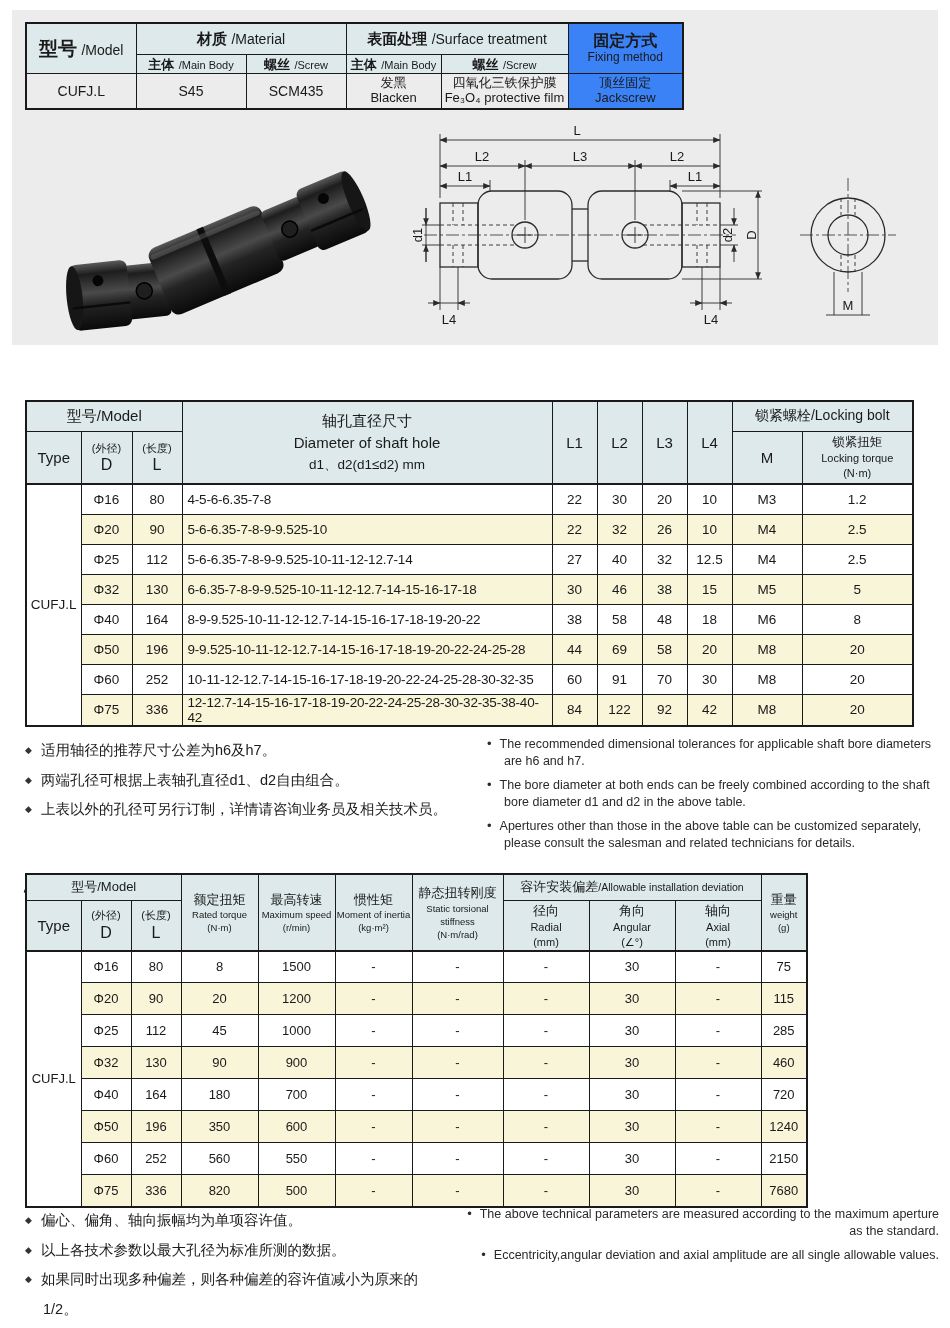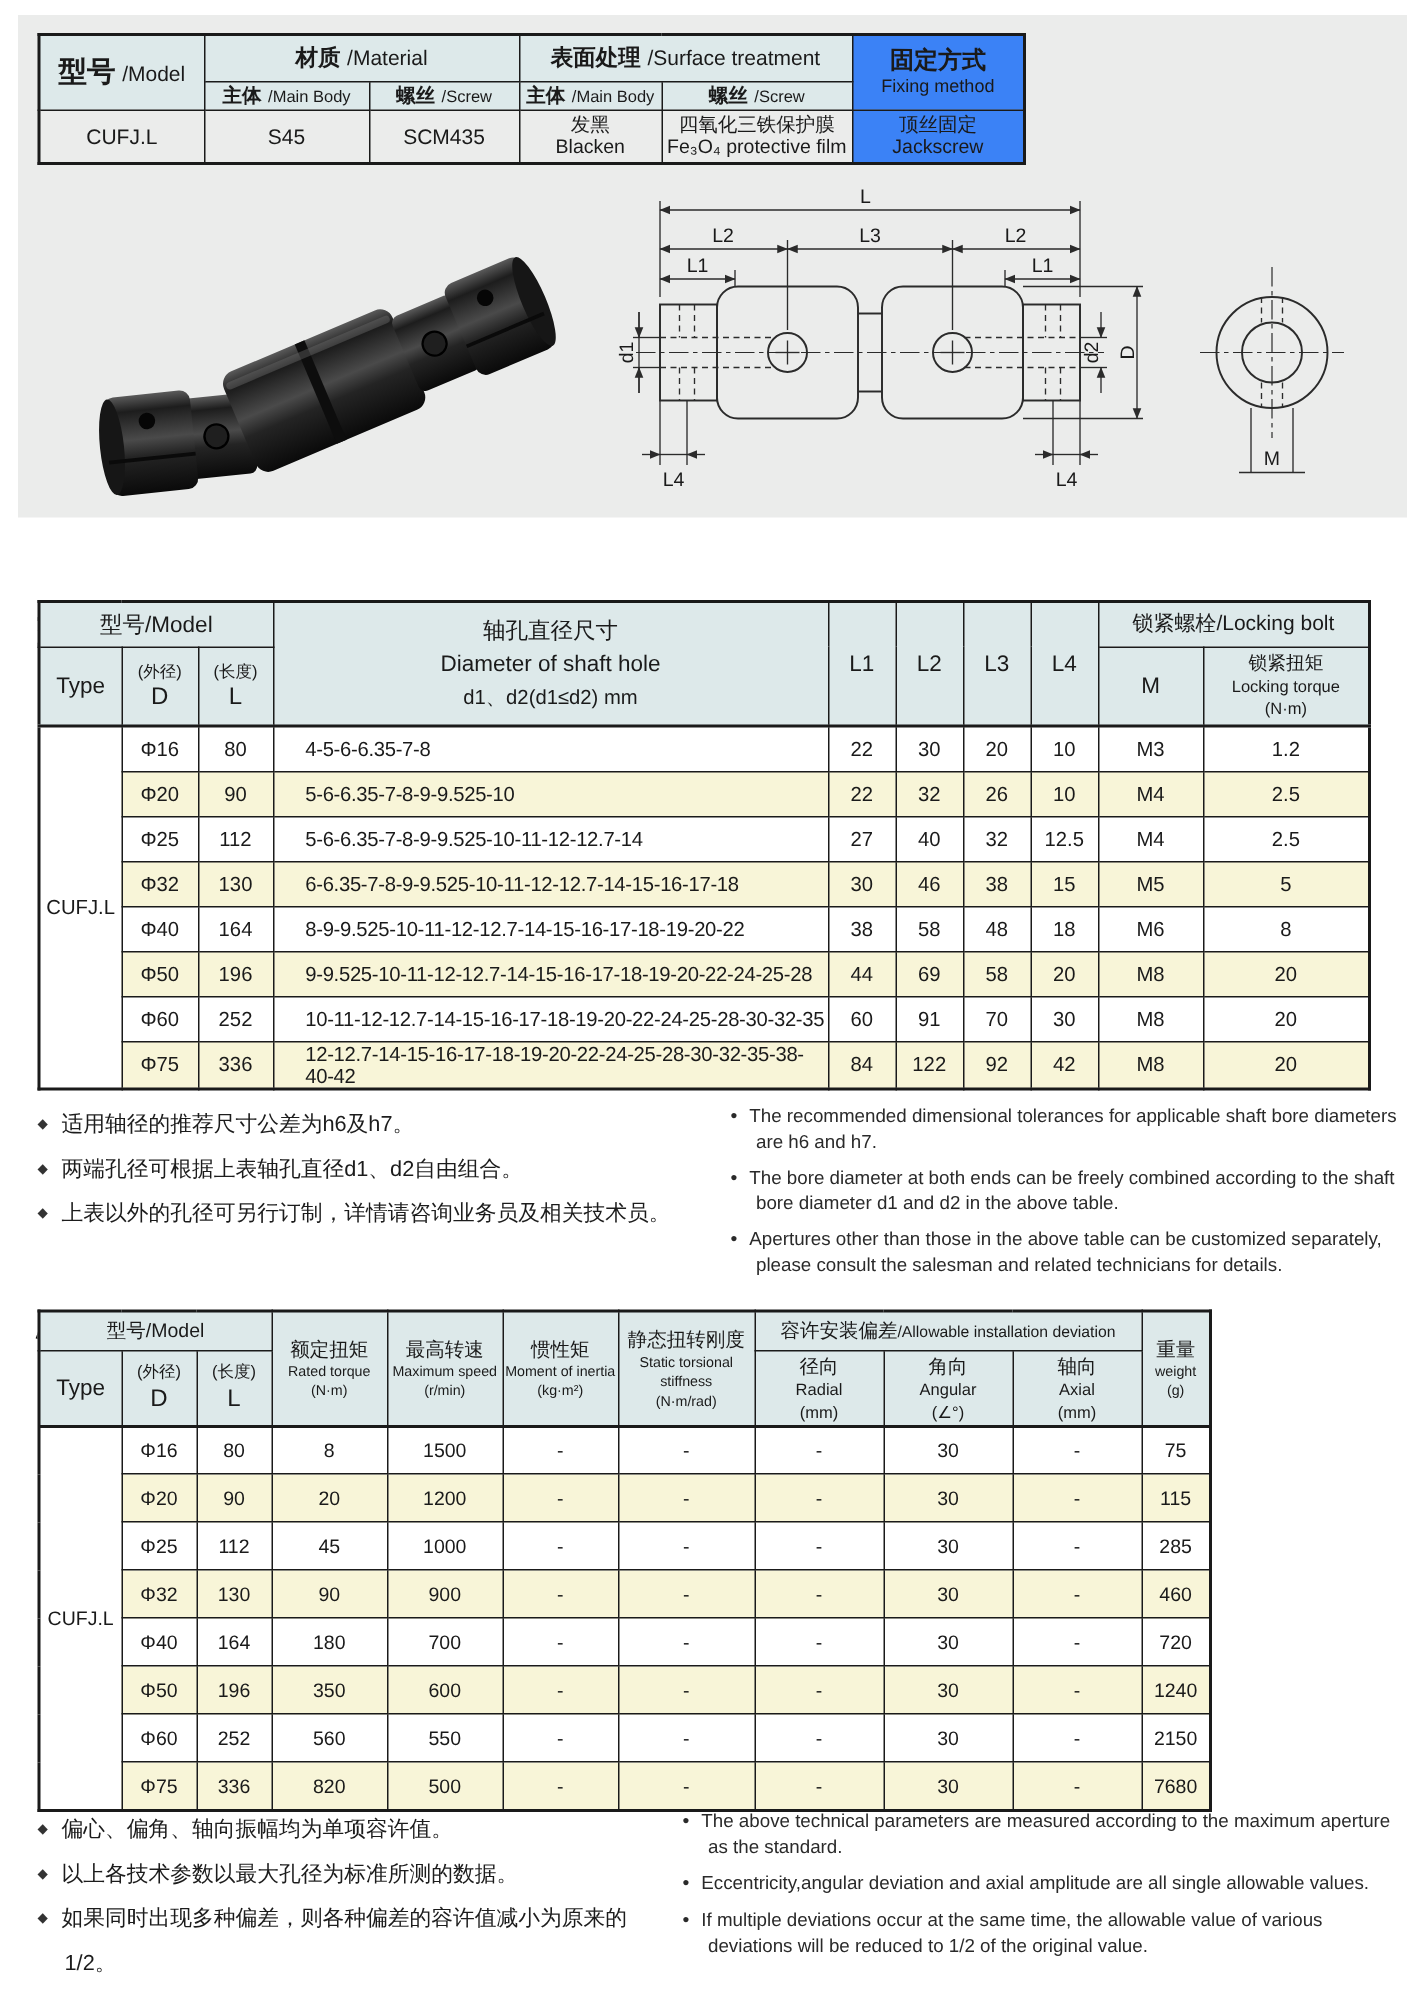--- a/index.html
+++ b/index.html
@@ -40,21 +40,21 @@
   .dt thead th{background:#dde9ea;}
   .dt thead{border-bottom:2px solid #1a1a1a;}
   #size-table{left:25px;top:400px;}
   #perf-table{left:25px;top:873px;}
   #size-table tbody tr{height:30px;}
   #perf-table tbody tr{height:32px;}
   #size-table tbody td{font-size:13.5px;}
   #perf-table tbody td{font-size:13px;}
   .dt tbody tr:nth-child(even) td{background:#f8f5d8;}
   .dt tbody td.type-cell{background:#ffffff;font-size:14.5px;}
-  .dt tbody td.cell-left{text-align:left;padding-left:21px;font-size:12.5px;letter-spacing:-0.2px;}
+  .dt tbody td.cell-left{text-align:left;padding-left:5px;font-size:12.5px;letter-spacing:-0.2px;}
   .h-r1{height:30px;font-size:15px;}
   .h-r2{height:53px;}
   .p-r1{height:26px;font-size:13px;}
   .p-r2{height:47px;}
   .hline-zh{display:block;font-size:15px;line-height:1.5;}
   .hline-en{display:block;font-size:15px;line-height:1.5;}
   .hline-sm{display:block;font-size:13.5px;line-height:1.5;}
   .sub-note{display:block;font-size:11px;line-height:1.3;}
   .sub-letter{display:block;font-size:16px;line-height:1.2;}
   .tq-zh{display:block;font-size:12.5px;line-height:1.45;}
@@ -67,21 +67,21 @@
 
   
   ul.notes{list-style:none;margin:0;padding:0;position:absolute;}
   ul.zh-notes li{font-size:14.5px;line-height:2.05;padding-left:18px;text-indent:-18px;color:#1c1c1c;}
   ul.zh-notes li::before{content:"◆";font-size:9px;margin-right:9px;vertical-align:2px;color:#333;}
   ul.en-notes li{font-size:12.5px;line-height:1.3;margin-bottom:8px;padding-left:17px;text-indent:-17px;color:#2a2a2a;}
   ul.en-notes li::before{content:"•";font-size:13px;margin-right:8px;}
   #size-notes-zh{left:25px;top:736px;width:455px;}
   #size-notes-en{left:487px;top:736px;width:452px;}
   #perf-notes-zh{left:25px;top:1206px;width:425px;}
-  #perf-notes-en{left:455px;top:1206px;width:484px;}
+  #perf-notes-en{left:455px;top:1206px;width:484px;text-align:right;}
 
   
   .oln{fill:none;stroke:#2b2b2b;stroke-width:1.3;}
   .dim{stroke:#2b2b2b;stroke-width:0.9;fill:none;}
   .dsh{stroke:#2b2b2b;stroke-width:0.9;fill:none;stroke-dasharray:4 3;}
   .ctr{stroke:#2b2b2b;stroke-width:0.8;fill:none;stroke-dasharray:13 3 3 3;}
   .dtxt{font-size:13px;fill:#1a1a1a;}
 </style>
 </head>
 <body>
@@ -599,14 +599,13 @@
 </table>
 
 <ul class="notes zh-notes" id="perf-notes-zh">
     <li>偏心、偏角、轴向振幅均为单项容许值。</li>
     <li>以上各技术参数以最大孔径为标准所测的数据。</li>
     <li>如果同时出现多种偏差，则各种偏差的容许值减小为原来的1/2。</li>
   </ul>
 <ul class="notes en-notes" id="perf-notes-en">
     <li>The above technical parameters are measured according to the maximum aperture as the standard.</li>
     <li>Eccentricity,angular deviation and axial amplitude are all single allowable values.</li>
-    <li>If multiple deviations occur at the same time, the allowable value of various deviations will be reduced to 1/2 of the original value.</li>
   </ul>
 
 </body></html>

